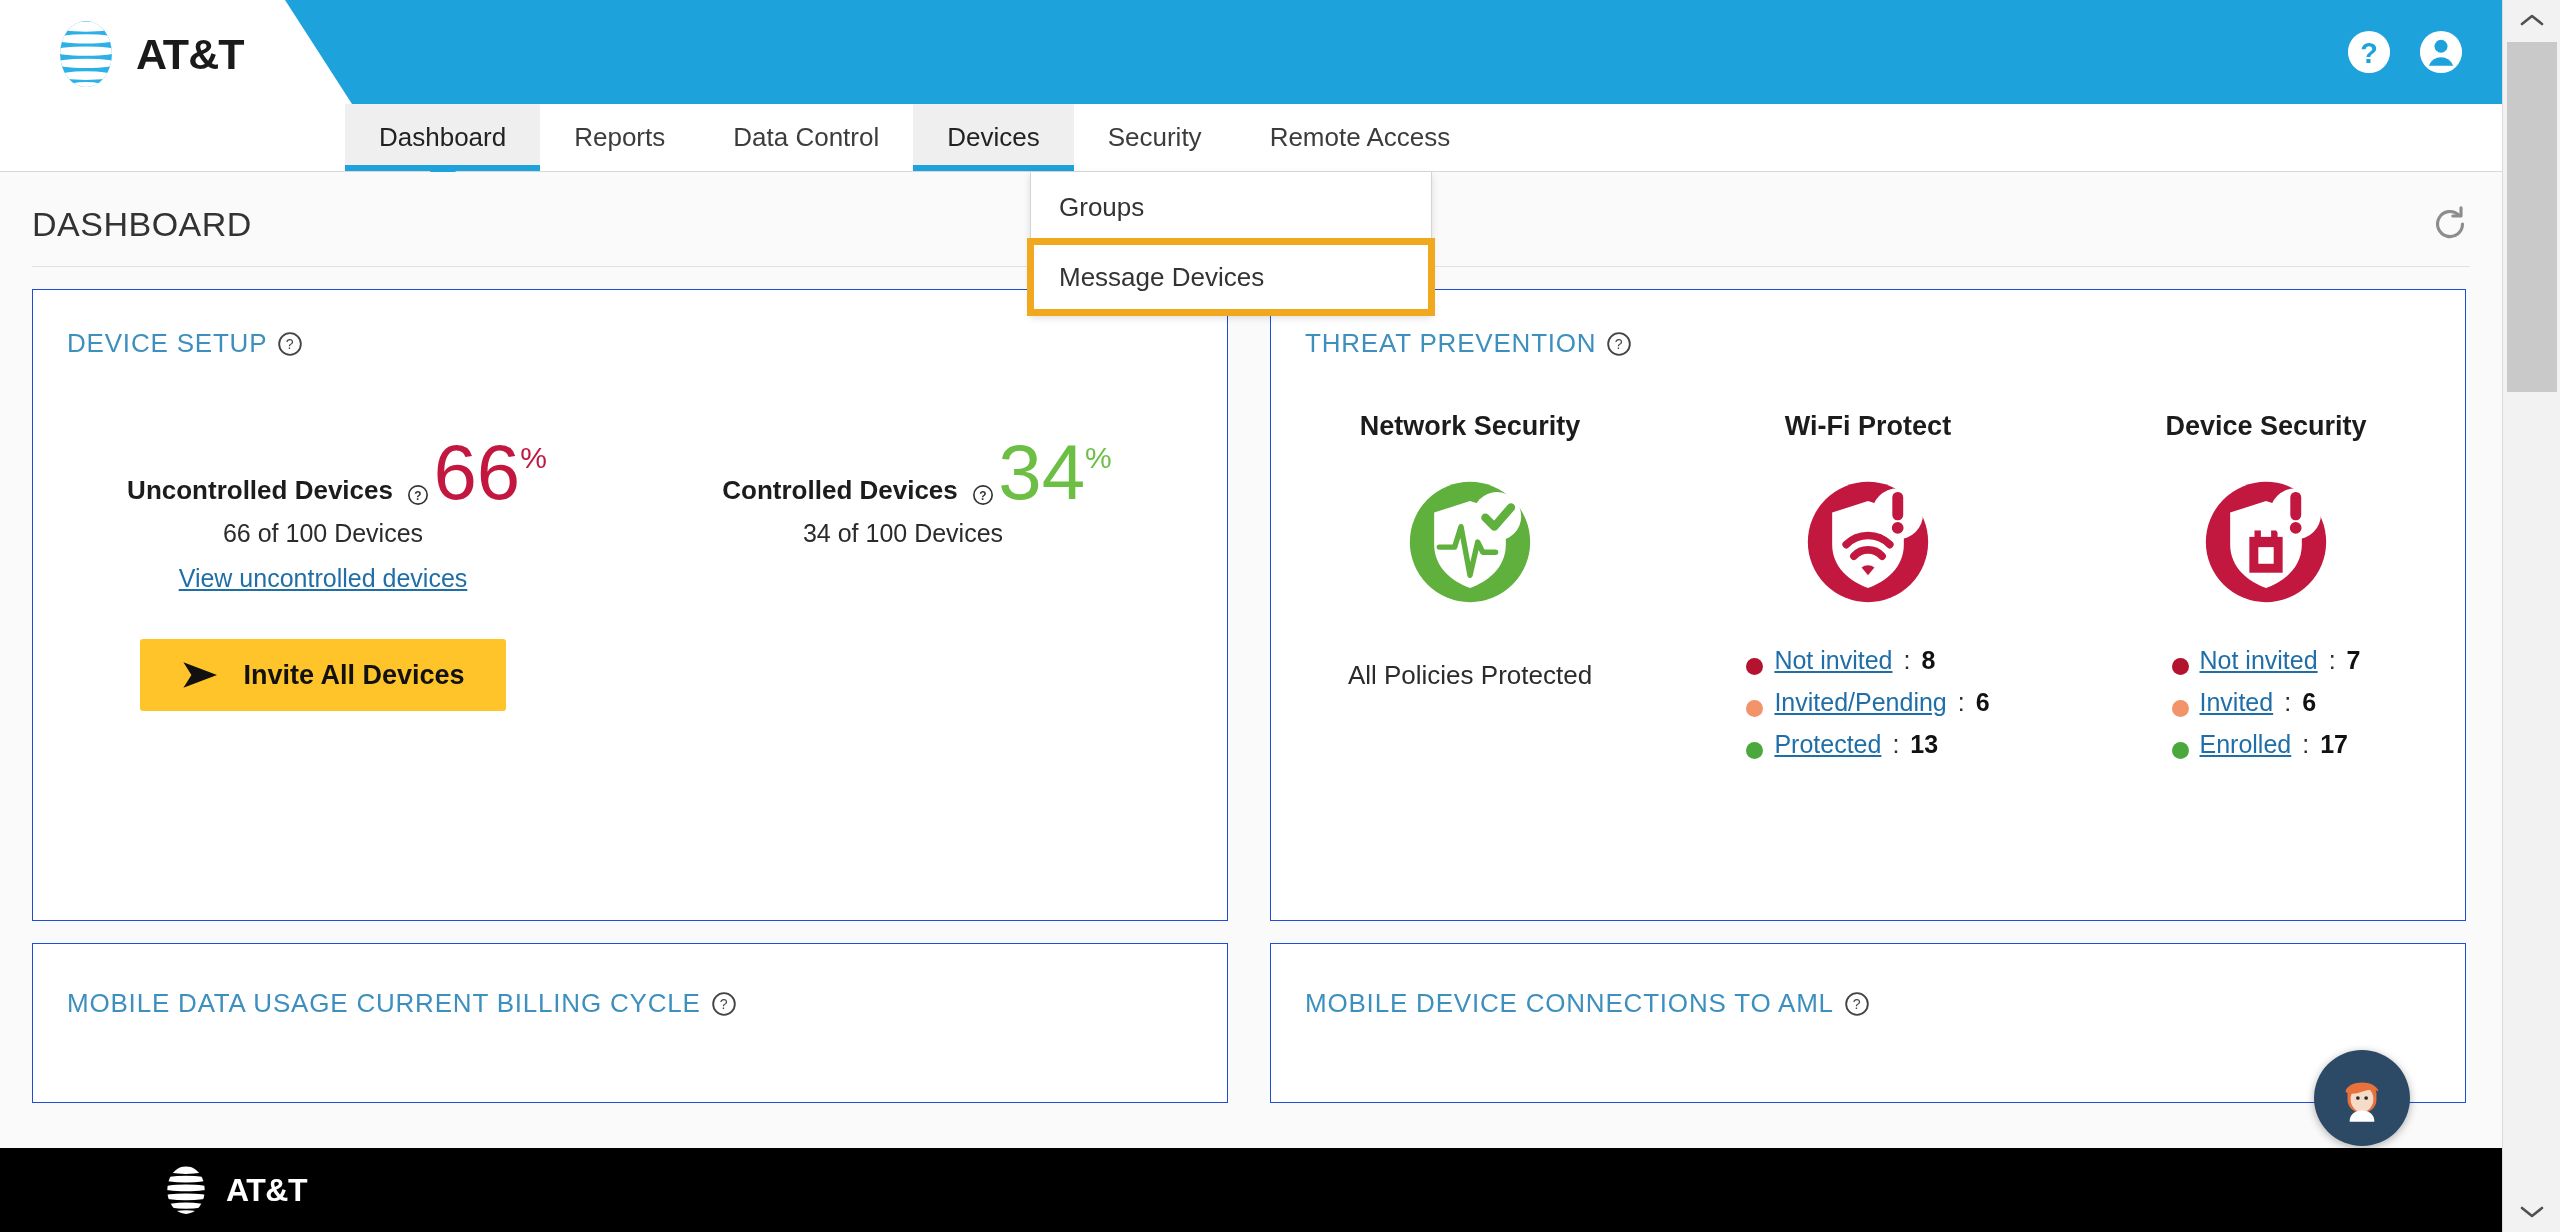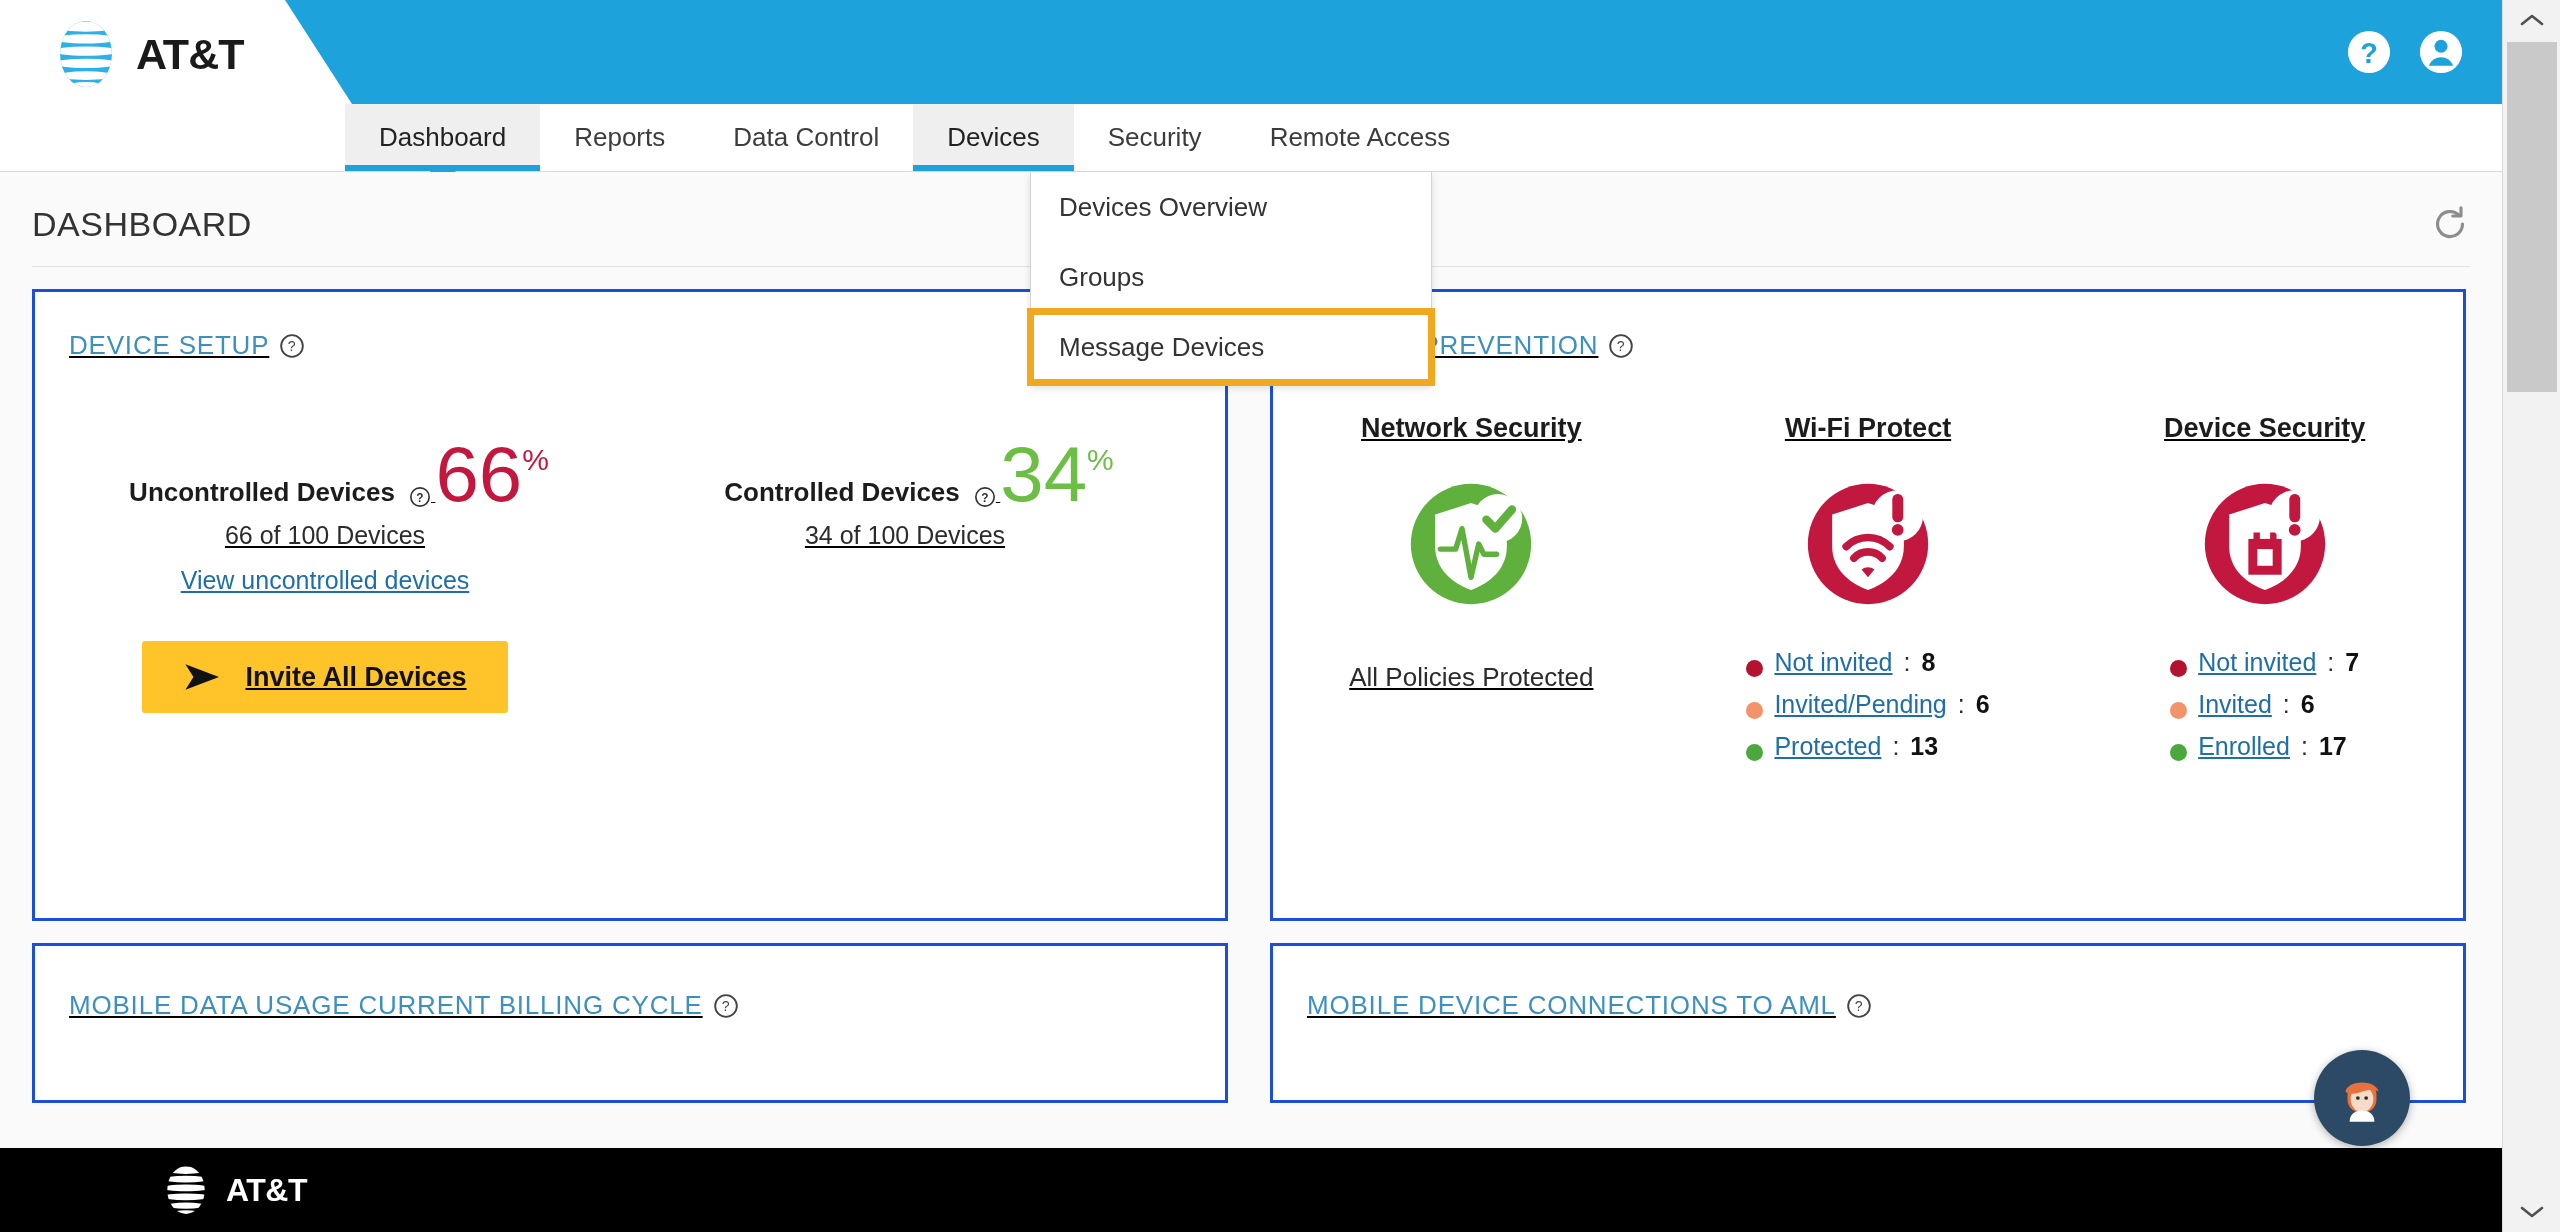--- a/index.html
+++ b/index.html
@@ -117,23 +117,22 @@
   }
   .refresh-ic { width: 40px; height: 40px; cursor: pointer; display: block; }
 
   
   .card-row {
     display: flex; gap: 42px;
     margin: 22px 32px 0 32px;
   }
   .card {
     background: #ffffff;
-    border: 3px solid #1d4ed8;
+    border: 1px solid #1d4ed8;
     position: relative;
-    text-decoration: underline;
   }
   .card-left { width: 1196px; height: 632px; }
   .card-right { width: 1196px; height: 632px; }
   .card-title {
     font-size: 26px; color: #3d8fbe;
     letter-spacing: 0.8px;
     padding: 38px 0 0 34px;
     display: flex; align-items: center; gap: 10px;
   }
   .qmark { width: 26px; height: 26px; display: inline-block; cursor: pointer; vertical-align: middle; }
@@ -477,23 +476,20 @@
               <text x="12" y="17" text-anchor="middle" font-family="Liberation Sans, sans-serif" font-size="13" fill="#444">?</text>
             </svg>
           </div>
         </div>
       </div>
 
     </div>
 
     <div class="dropdown">
       <div class="dd-item">
-        <span>Devices Overview</span>
-      </div>
-      <div class="dd-item">
         <span>Groups</span>
       </div>
       <div class="dd-item highlight">
         <span>Message Devices</span>
       </div>
     </div>
 
     <div class="assistant">
       <svg width="62" height="62" viewBox="0 0 60 60">
         <path d="M16 26 C16 13 44 13 44 26 L44 32 C44 40 36 45 30 45 C24 45 16 40 16 32 Z" fill="#e8713c"></path>

